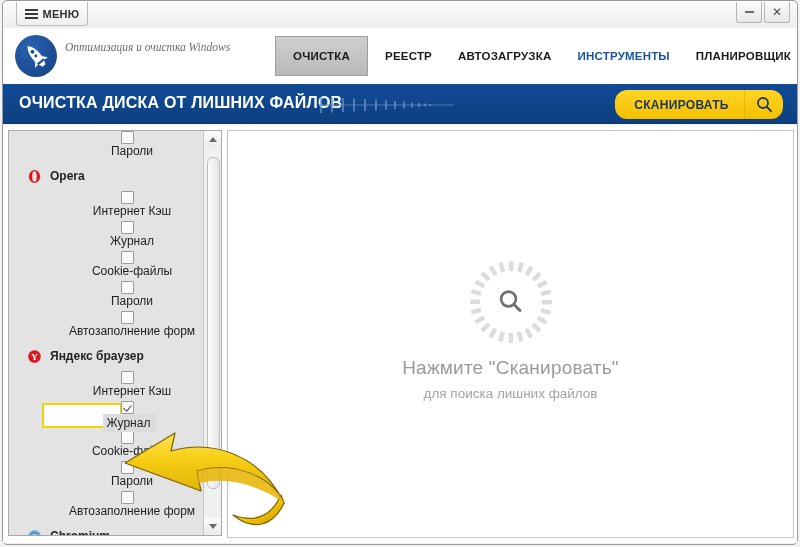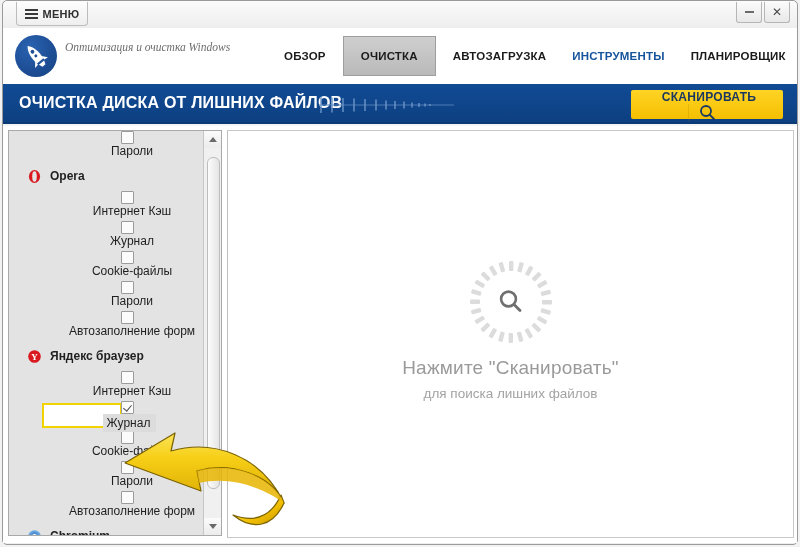--- a/index.html
+++ b/index.html
@@ -187,27 +187,26 @@
     white-space: nowrap;
   }
   #ruler {
     position: absolute;
     left: 316px; top: 12px;
     width: 140px; height: 18px;
   }
   #scan-button {
     position: absolute;
     right: 14px; top: 6px;
-    width: 152px; height: 29px;
+    width: 168px; height: 29px;
     background: linear-gradient(180deg,#ffd425 0%,#f5bf00 100%);
-    border-radius: 2px;
+    border-radius: 12px;
     display: flex;
     align-items: center;
     cursor: pointer;
-    flex-direction: column;
   }
   #scan-label {
     flex: 1;
     text-align: center;
     font-size: 12px;
     font-weight: bold;
     color: #18365f;
     letter-spacing: .3px;
     padding-left: 4px;
   }
@@ -404,22 +403,22 @@
           <path d="M16.9 24.5 L12.6 29.6 L16.9 29.0 Z" fill="#ffffff"></path>
           <path d="M25.1 24.5 L29.4 29.6 L25.1 29.0 Z" fill="#ffffff"></path>
           <path d="M17.6 29.6 L24.4 29.6 L22.9 33.4 L19.1 33.4 Z" fill="#ffffff"></path>
         </g>
       </svg>
     </div>
     <div id="brand-text">
       <div id="brand-sub">Оптимизация и очистка Windows</div>
     </div>
     <div id="nav">
-      <div class="nav-item">ОБЗОР</div>
       <div class="nav-item active">ОЧИСТКА</div>
+      <div class="nav-item">РЕЕСТР</div>
       <div class="nav-item">АВТОЗАГРУЗКА</div>
       <div class="nav-item accent">ИНСТРУМЕНТЫ</div>
       <div class="nav-item">ПЛАНИРОВЩИК</div>
     </div>
   </div>
 
   <div id="titleband">
     <div id="titleband-inner"></div>
     <div id="page-title">ОЧИСТКА ДИСКА ОТ ЛИШНИХ ФАЙЛОВ</div>
     <div id="ruler">

